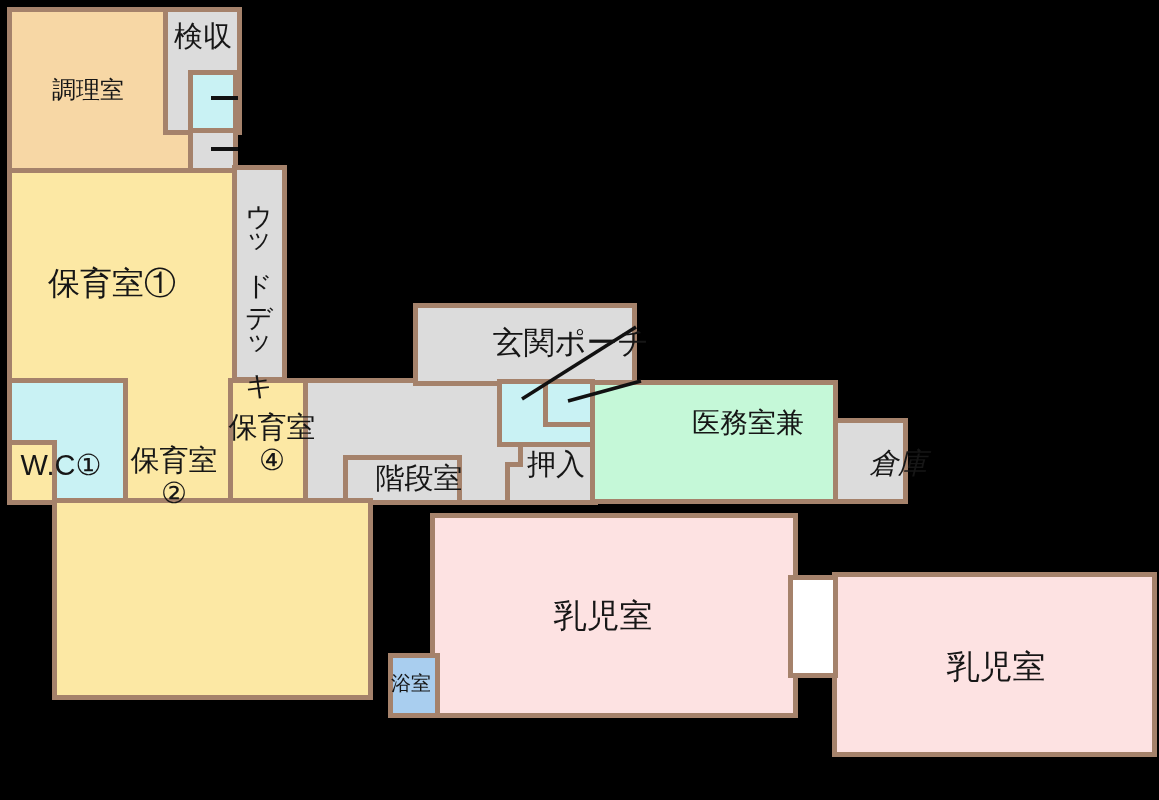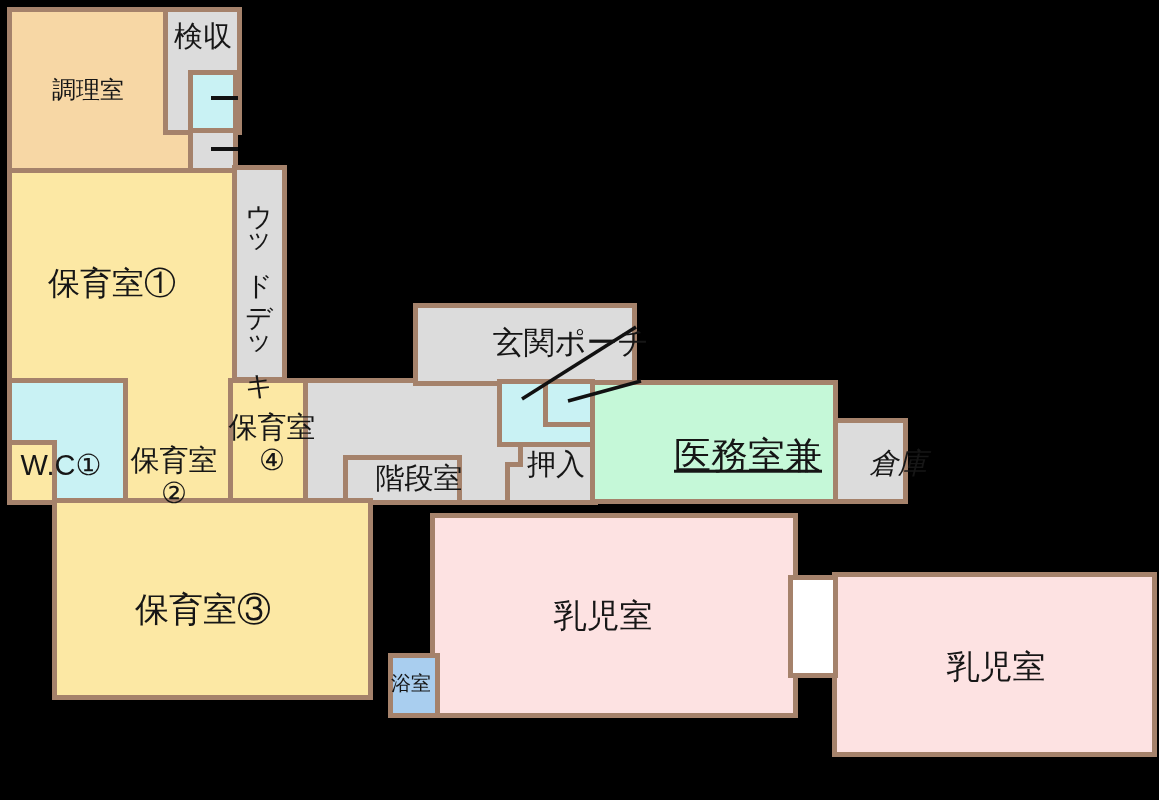--- a/index.html
+++ b/index.html
@@ -90,23 +90,22 @@
 
   <div class="label" style="left:272px;top:444px;font-size:29px;">
     <div>保育室</div>
     <div>④</div>
   </div>
 
   <div class="label" style="left:523px;top:343px;font-size:31px;margin-left:48px;">玄関ポーチ</div>
   <div class="label" style="left:419px;top:479px;font-size:29px;">階段室</div>
   <div class="label" style="left:556px;top:465px;font-size:29px;">押入</div>
 
-  <div class="label" style="left:748px;top:456px;font-size:37px;text-decoration:underline;">
+  <div class="label" style="left:748px;top:423px;font-size:28px;">
     <div>医務室兼</div>
   </div>
 
   <div class="label" style="left:898px;top:464px;font-size:29px;font-style:italic;">倉庫</div>
-  <div class="label" style="left:203px;top:610px;font-size:34px;">保育室③</div>
   <div class="label" style="left:411px;top:683px;font-size:20px;">浴室</div>
   <div class="label" style="left:603px;top:616px;font-size:33px;">乳児室</div>
   <div class="label" style="left:996px;top:667px;font-size:33px;">乳児室</div>
 
 </div>
 
 </body></html>

